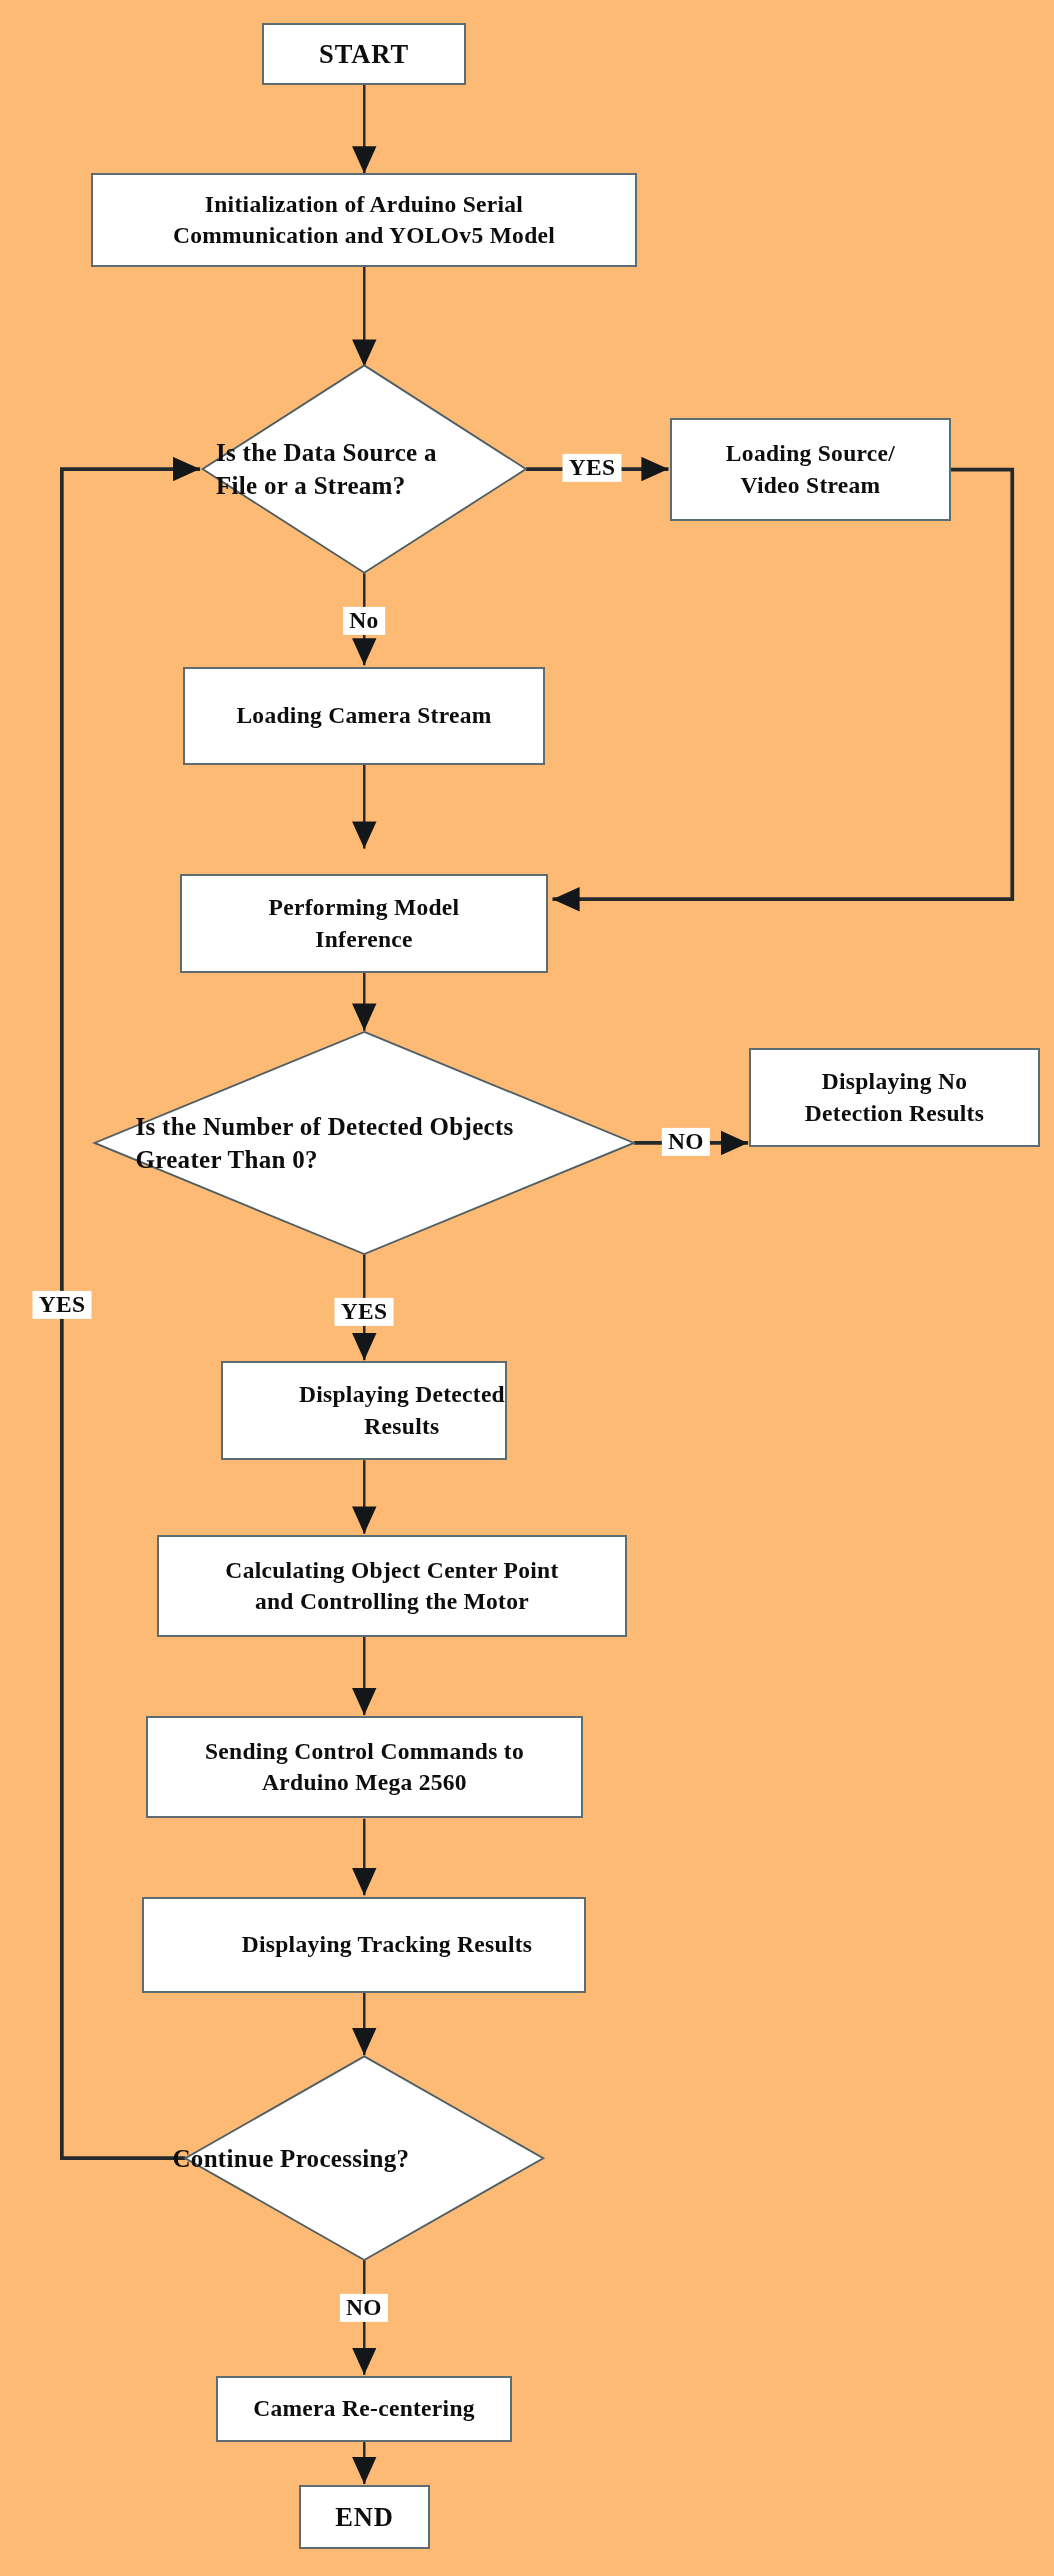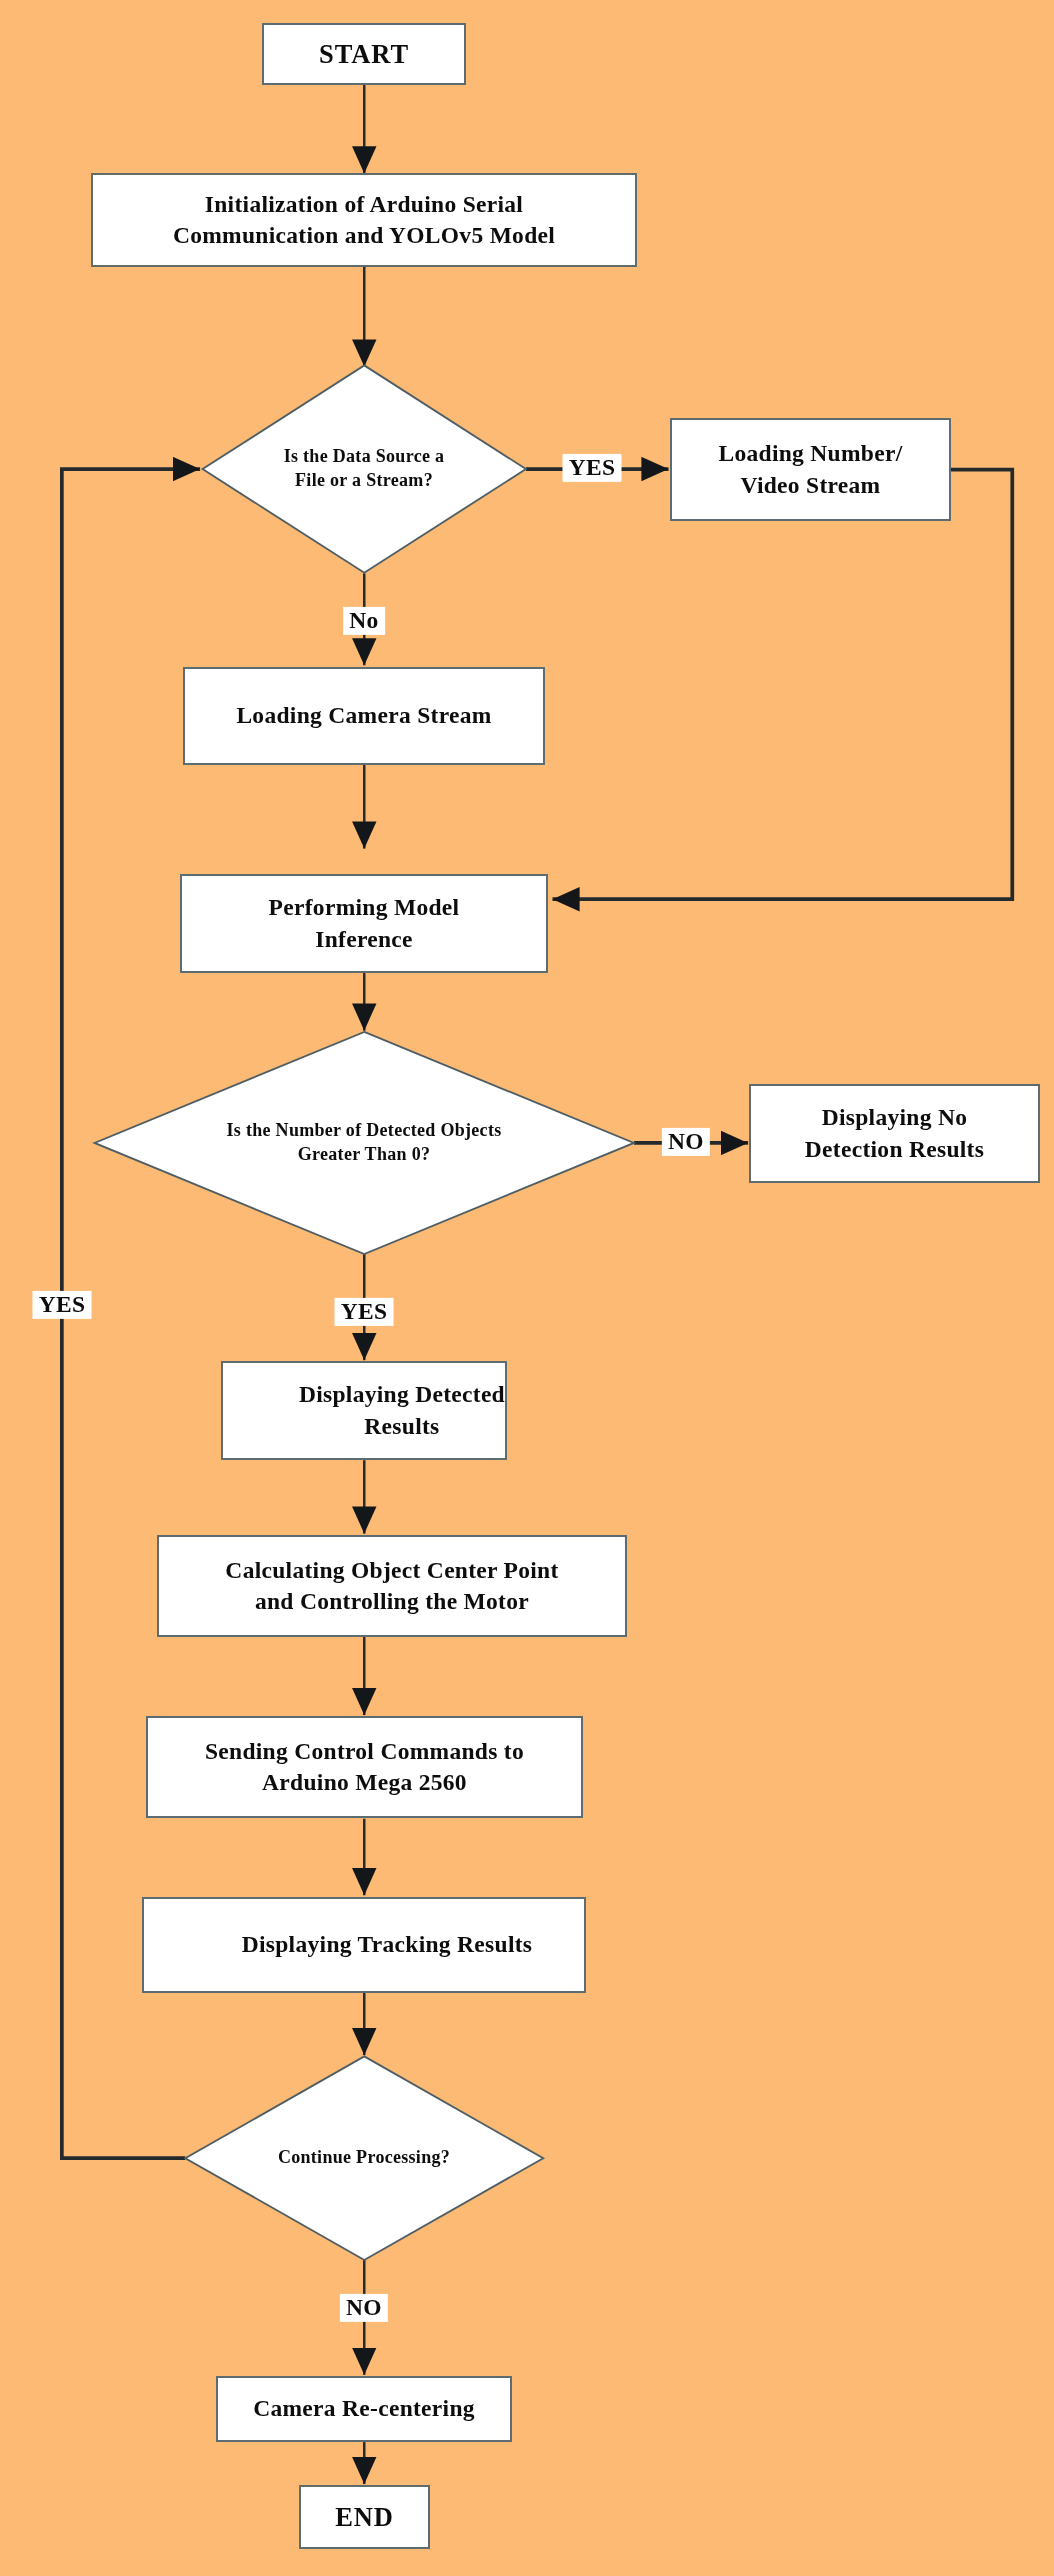--- a/index.html
+++ b/index.html
@@ -23,23 +23,23 @@
     display:flex;align-items:center;justify-content:center;
     text-align:center;
     white-space:pre-line;
     font-size:23.5px;line-height:1.32;
     letter-spacing:0.3px;
   }
   .box.big{font-size:26.5px;letter-spacing:0.9px;}
   .dtext{
     position:absolute;
     transform:translate(-50%,-50%);
-    text-align:center;
+    text-align:left;
     white-space:pre-line;
-    font-size:18px;line-height:1.32;
+    font-size:25px;line-height:1.32;
     letter-spacing:0.3px;
   }
   .lbl{
     position:absolute;
     transform:translate(-50%,-50%);
     background:#ffffff;
     padding:1.2px 6.2px;
     font-size:23.5px;line-height:1.1;
     letter-spacing:0.3px;
     text-align:center;
@@ -86,34 +86,34 @@
   <div class="box big" style="left:262px;top:23px;width:204px;height:62px;">
     <span>START</span>
   </div>
 
   <div class="box" style="left:91px;top:173px;width:546px;height:94px;">
     <span>Initialization of Arduino Serial
 Communication and YOLOv5 Model</span>
   </div>
 
   <div class="box" style="left:670px;top:418px;width:281px;height:103px;">
-    <span>Loading Number/
+    <span>Loading Source/
 Video Stream</span>
   </div>
 
   <div class="box" style="left:183px;top:667px;width:362px;height:98px;">
     <span>Loading Camera Stream</span>
   </div>
 
   <div class="box" style="left:180px;top:850px;width:368px;height:99px;margin-top:24px;">
     <span>Performing Model
 Inference</span>
   </div>
 
-  <div class="box" style="left:749px;top:1084px;width:291px;height:99px;">
+  <div class="box" style="left:749px;top:1048px;width:291px;height:99px;">
     <span>Displaying No
 Detection Results</span>
   </div>
 
   <div class="box" style="left:221px;top:1361px;width:286px;height:99px;justify-content:flex-end;">
     <span>Displaying Detected
 Results</span>
   </div>
 
   <div class="box" style="left:129px;top:1535px;width:470px;height:102px;margin-left:28px;">

